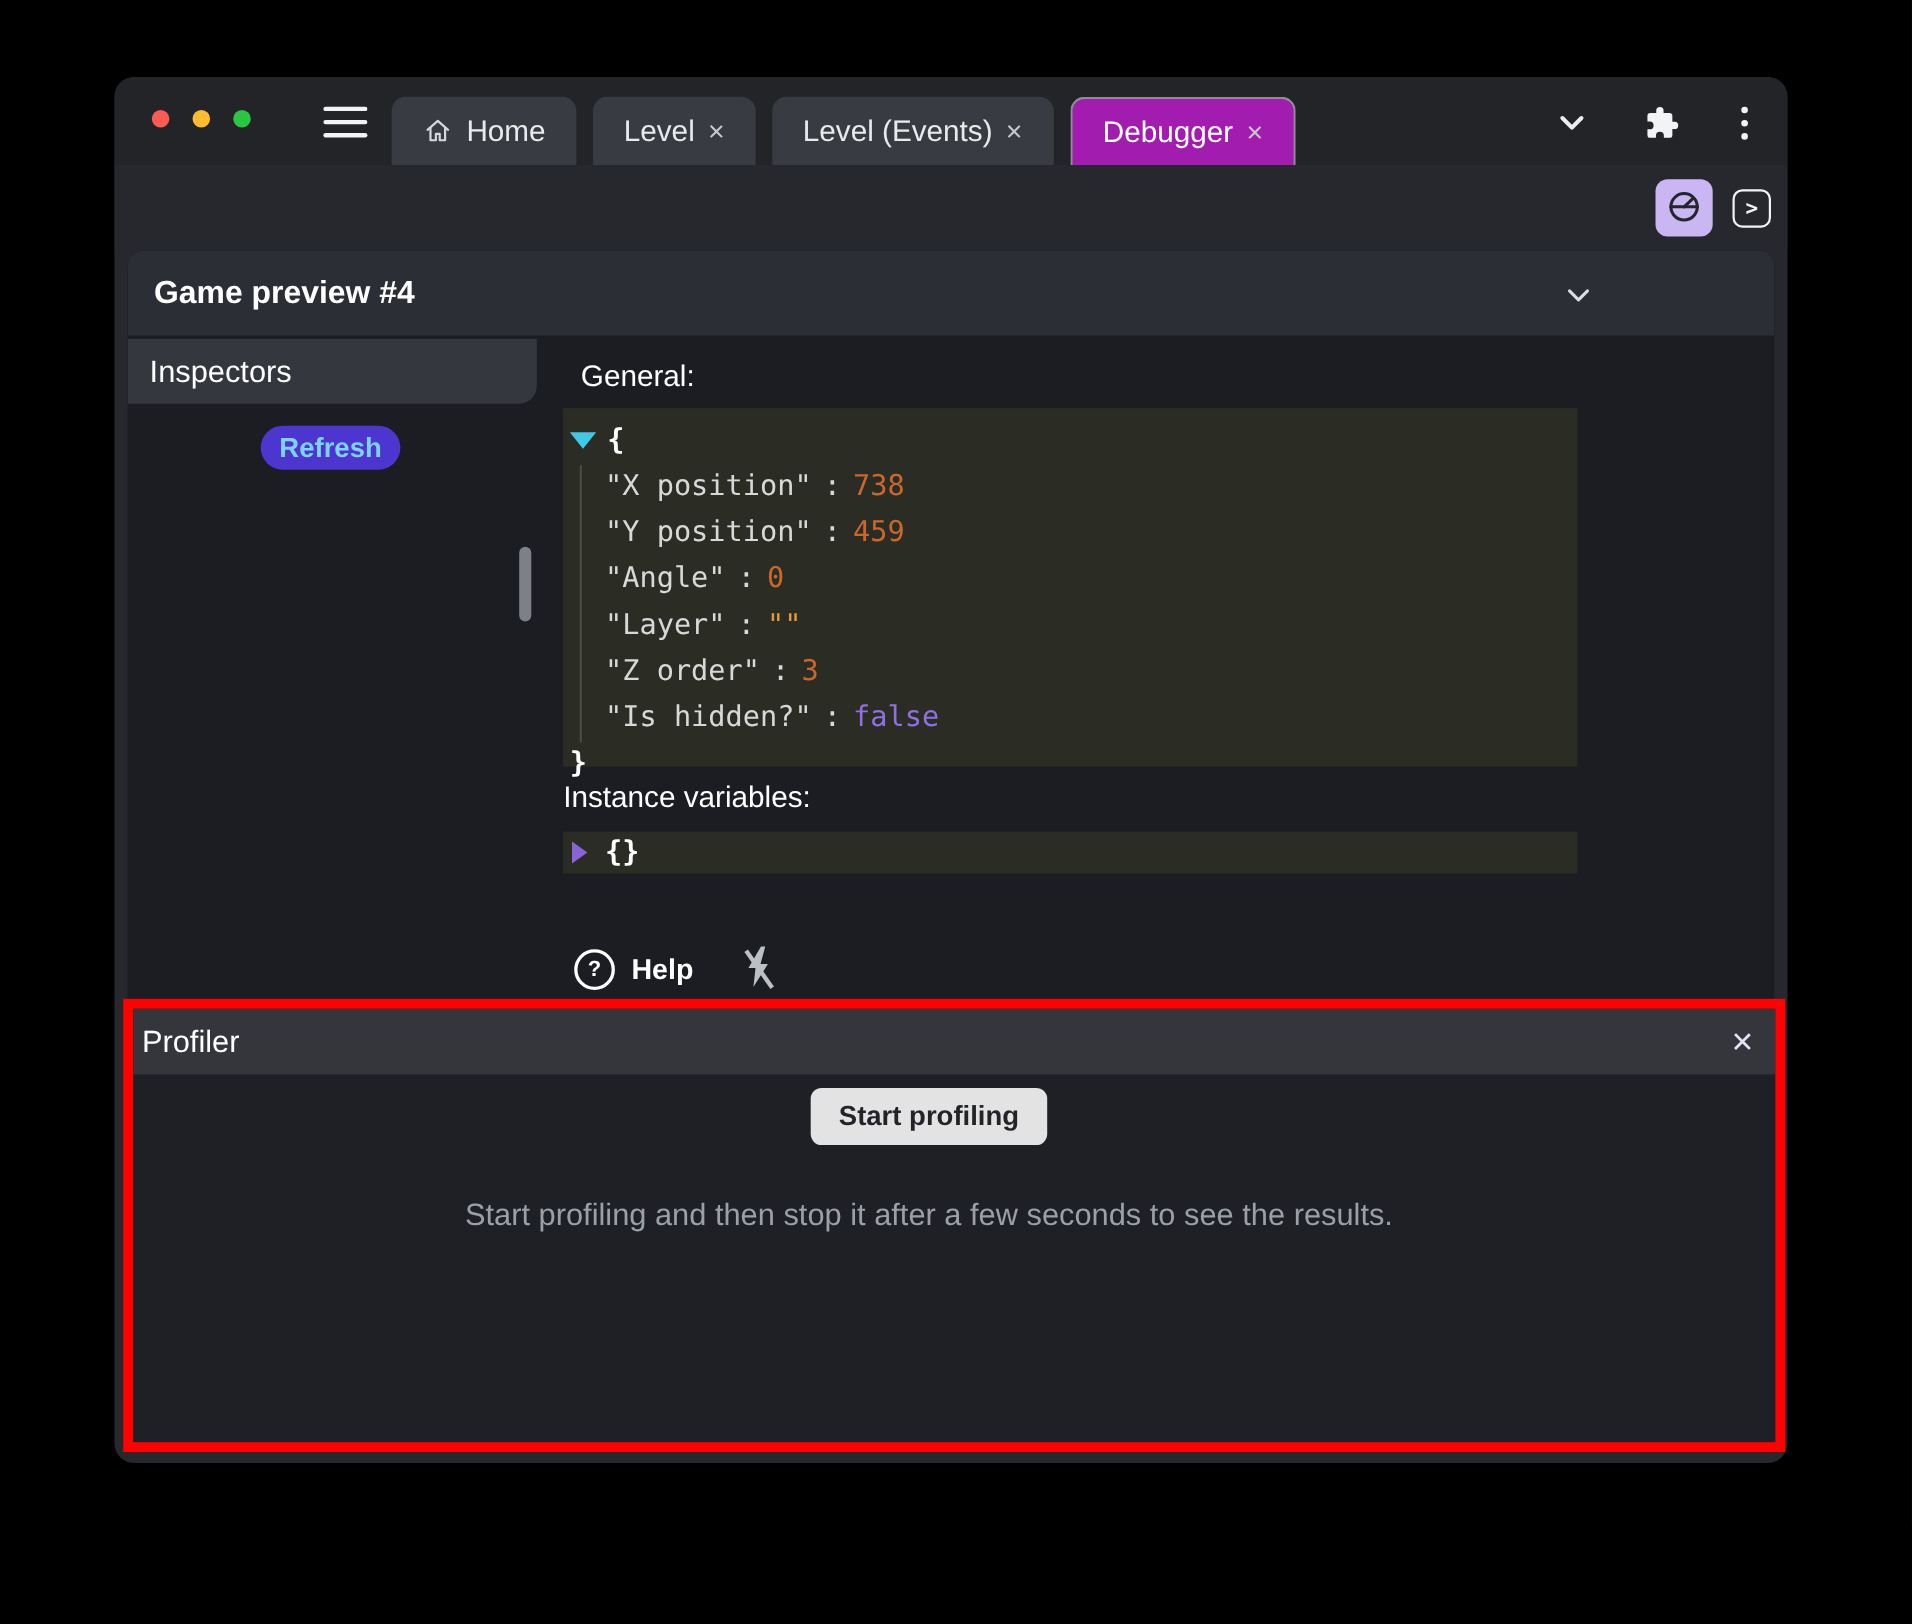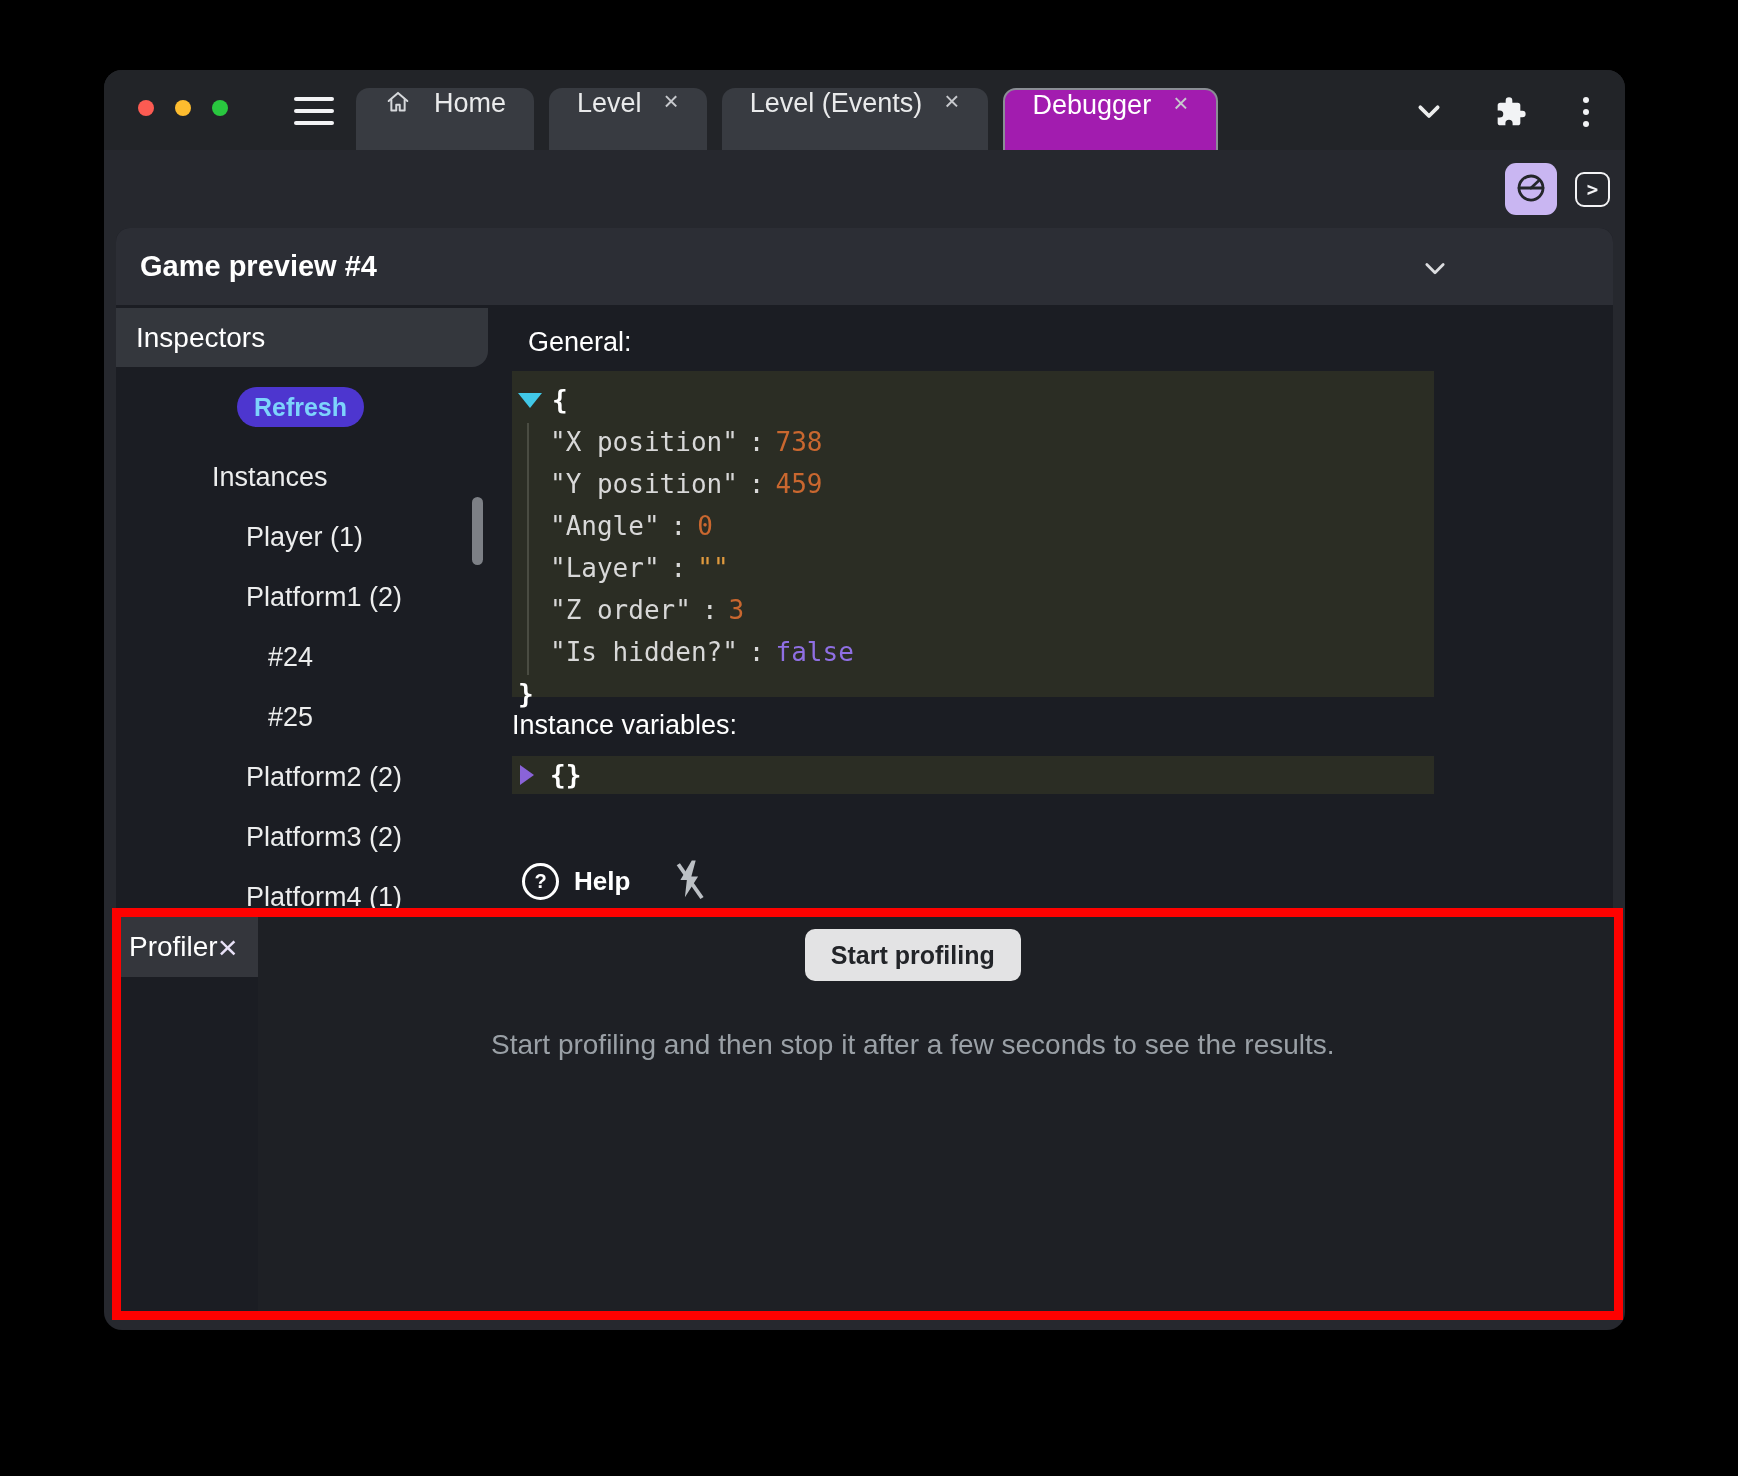--- a/index.html
+++ b/index.html
@@ -14,21 +14,21 @@
   }
   
   .tabbar{position:absolute;left:0;top:0;right:0;height:80px;background:#222428}
   .traffic{position:absolute;left:34px;top:30px;display:flex;gap:21px}
   .dot{width:16px;height:16px;border-radius:50%}
   .dot.red{background:#fc5b52}.dot.yellow{background:#fdbc2f}.dot.green{background:#29c73f}
   .hamburger{position:absolute;left:190px;top:27px;width:40px;display:flex;flex-direction:column;gap:8px;cursor:pointer}
   .hamburger i{display:block;height:4px;background:#f2f3f5;border-radius:2px}
   .tabs{position:absolute;left:252px;top:18px;height:62px;display:flex;gap:15px}
   .tab{
-    display:flex;align-items:flex-start;gap:22px;padding:0 28px;
+    display:flex;align-items:center;gap:12px;padding:0 28px;
     background:#383b41;border-radius:13px 13px 0 0;color:#e9eaeb;font-size:27px;cursor:pointer;
     box-sizing:border-box;
   }
   .tab.active{background:#a21caf;border:2px solid #8b8e95;border-bottom:none;font-weight:400;color:#fff}
   .tab .x{font-size:26px;color:#c7c9cd;line-height:1}
   .tab .home-ic{display:flex;align-items:center}
   .tb-icons{position:absolute;right:30px;top:22px;display:flex;gap:50px;align-items:center;height:40px}
   .tb-icons .ic{display:flex;align-items:center;justify-content:center;cursor:pointer}
   .kebab{display:flex;flex-direction:column;gap:6px;padding:0 6px}
   .kebab i{width:6px;height:6px;border-radius:50%;background:#f2f3f5}
@@ -90,21 +90,21 @@
   .vars-box{position:absolute;left:0;top:451px;width:922px;height:38px;background:#2b2d24;
     display:flex;align-items:center;gap:16px;padding-left:8px;box-sizing:border-box;
     font-family:"DejaVu Sans Mono",monospace;font-size:26px;color:#fff;font-weight:600}
   .help-row{position:absolute;left:4px;top:551px;display:flex;align-items:center}
   .help-btn{display:flex;align-items:center;gap:15px;background:none;border:none;color:#fff;cursor:pointer;font-family:inherit}
   .help-circle{width:37px;height:37px;border:3px solid #fff;border-radius:50%;box-sizing:border-box;
     display:flex;align-items:center;justify-content:center;font-size:20px;font-weight:700}
   .help-label{font-size:26px;font-weight:700;color:#ffffff}
   .flash-btn{margin-left:30px;background:none;border:none;cursor:pointer;display:flex;align-items:center}
   
-  .profiler{position:absolute;left:17px;top:847px;right:11px;bottom:19px;display:flex;flex-direction:row}
+  .profiler{position:absolute;left:17px;top:847px;right:11px;bottom:19px;display:flex;flex-direction:column}
   .profiler-header{height:60px;background:#34363c;display:flex;align-items:center;
     justify-content:space-between;padding:0 20px 0 8px;box-sizing:border-box;flex:none}
   .profiler-title{font-size:28px;color:#fff}
   .profiler-close{font-size:34px;color:#e9e2f8;background:none;border:none;cursor:pointer;line-height:1;padding:0}
   .profiler-body{flex:1;background:#1e2025;display:flex;flex-direction:column;align-items:center;
     padding-top:12px;padding-right:46px;box-sizing:border-box}
   .start-btn{background:#e3e3e4;color:#222428;font-size:25px;font-weight:700;border:none;
     border-radius:10px;padding:0 26px;height:52px;cursor:pointer;font-family:inherit}
   .hint{margin-top:48px;font-size:28px;color:#9aa0a6}
   
@@ -194,30 +194,20 @@
         </svg>
       </span>
     </div>
 
     <div class="card-body">
 
       <div class="sb-header">
         <span>Inspectors</span>
       </div>
       <button class="refresh-btn">Refresh</button>
-      <div class="sb-list">
-        <div class="sb-item d0">Instances</div>
-        <div class="sb-item d1">Player (1)</div>
-        <div class="sb-item d1">Platform1 (2)</div>
-        <div class="sb-item d2">#24</div>
-        <div class="sb-item d2">#25</div>
-        <div class="sb-item d1">Platform2 (2)</div>
-        <div class="sb-item d1">Platform3 (2)</div>
-        <div class="sb-item d1">Platform4 (1)</div>
-      </div>
       <div class="sb-thumb"></div>
 
       <div class="main">
         <div class="sec-label general-label">General:</div>
 
         <div class="json-box">
           <div class="guide"></div>
           <div class="json-line open">
             <span class="tri-down"></span>
             <span class="brace">{</span>

